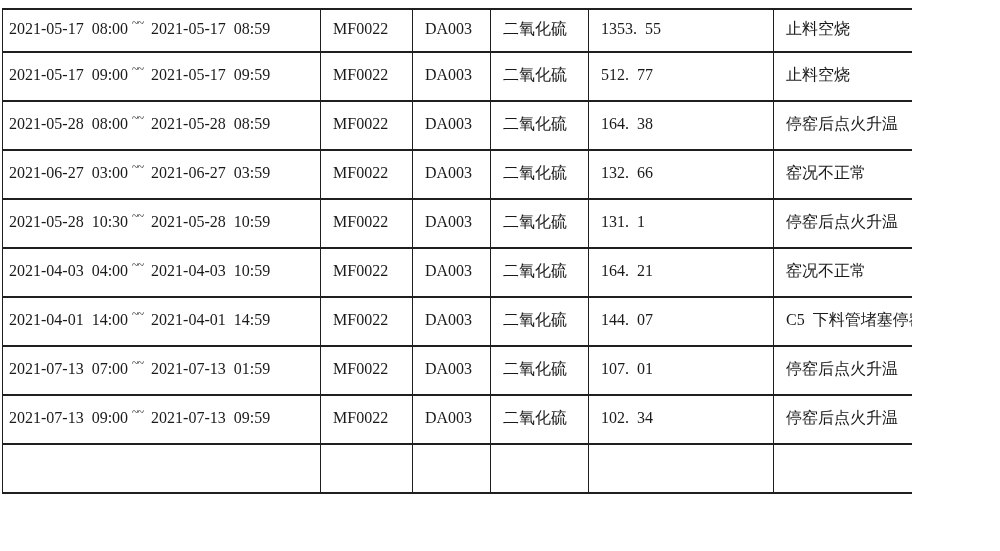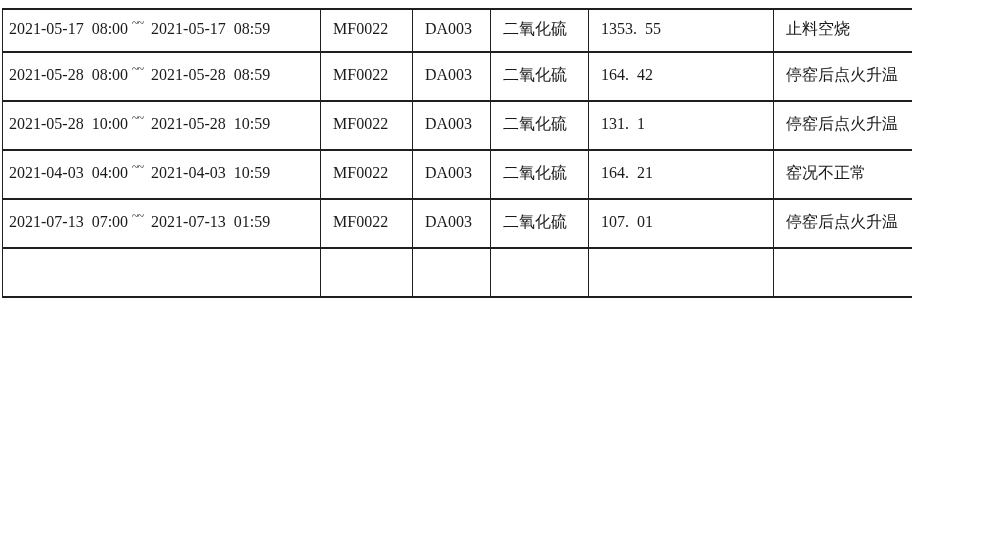--- a/index.html
+++ b/index.html
@@ -58,49 +58,81 @@
     <tbody id="table-body">
         <tr class="data-row first">
           <td class="col-time"><span>2021-05-17 08:00</span><span class="tilde">~~</span><span>2021-05-17 08:59</span></td>
           <td>MF0022</td>
           <td>DA003</td>
           <td>二氧化硫</td>
           <td>1353. 55</td>
           <td>止料空烧</td>
         </tr>
         <tr class="data-row">
+          <td class="col-time"><span>2021-05-17 09:00</span><span class="tilde">~~</span><span>2021-05-17 09:59</span></td>
+          <td>MF0022</td>
+          <td>DA003</td>
+          <td>二氧化硫</td>
+          <td>512. 77</td>
+          <td>止料空烧</td>
+        </tr>
+        <tr class="data-row">
           <td class="col-time"><span>2021-05-28 08:00</span><span class="tilde">~~</span><span>2021-05-28 08:59</span></td>
           <td>MF0022</td>
           <td>DA003</td>
           <td>二氧化硫</td>
-          <td>164. 42</td>
+          <td>164. 38</td>
           <td>停窑后点火升温</td>
         </tr>
         <tr class="data-row">
-          <td class="col-time"><span>2021-05-28 10:00</span><span class="tilde">~~</span><span>2021-05-28 10:59</span></td>
+          <td class="col-time"><span>2021-06-27 03:00</span><span class="tilde">~~</span><span>2021-06-27 03:59</span></td>
+          <td>MF0022</td>
+          <td>DA003</td>
+          <td>二氧化硫</td>
+          <td>132. 66</td>
+          <td>窑况不正常</td>
+        </tr>
+        <tr class="data-row">
+          <td class="col-time"><span>2021-05-28 10:30</span><span class="tilde">~~</span><span>2021-05-28 10:59</span></td>
           <td>MF0022</td>
           <td>DA003</td>
           <td>二氧化硫</td>
           <td>131. 1</td>
           <td>停窑后点火升温</td>
         </tr>
         <tr class="data-row">
           <td class="col-time"><span>2021-04-03 04:00</span><span class="tilde">~~</span><span>2021-04-03 10:59</span></td>
           <td>MF0022</td>
           <td>DA003</td>
           <td>二氧化硫</td>
           <td>164. 21</td>
           <td>窑况不正常</td>
         </tr>
         <tr class="data-row">
+          <td class="col-time"><span>2021-04-01 14:00</span><span class="tilde">~~</span><span>2021-04-01 14:59</span></td>
+          <td>MF0022</td>
+          <td>DA003</td>
+          <td>二氧化硫</td>
+          <td>144. 07</td>
+          <td>C5 下料管堵塞停窑止料</td>
+        </tr>
+        <tr class="data-row">
           <td class="col-time"><span>2021-07-13 07:00</span><span class="tilde">~~</span><span>2021-07-13 01:59</span></td>
           <td>MF0022</td>
           <td>DA003</td>
           <td>二氧化硫</td>
           <td>107. 01</td>
+          <td>停窑后点火升温</td>
+        </tr>
+        <tr class="data-row">
+          <td class="col-time"><span>2021-07-13 09:00</span><span class="tilde">~~</span><span>2021-07-13 09:59</span></td>
+          <td>MF0022</td>
+          <td>DA003</td>
+          <td>二氧化硫</td>
+          <td>102. 34</td>
           <td>停窑后点火升温</td>
         </tr>
         <tr class="partial-row">
           <td class="col-time"><span></span><span class="tilde"></span><span></span></td>
           <td></td>
           <td></td>
           <td></td>
           <td></td>
           <td></td>
         </tr>

